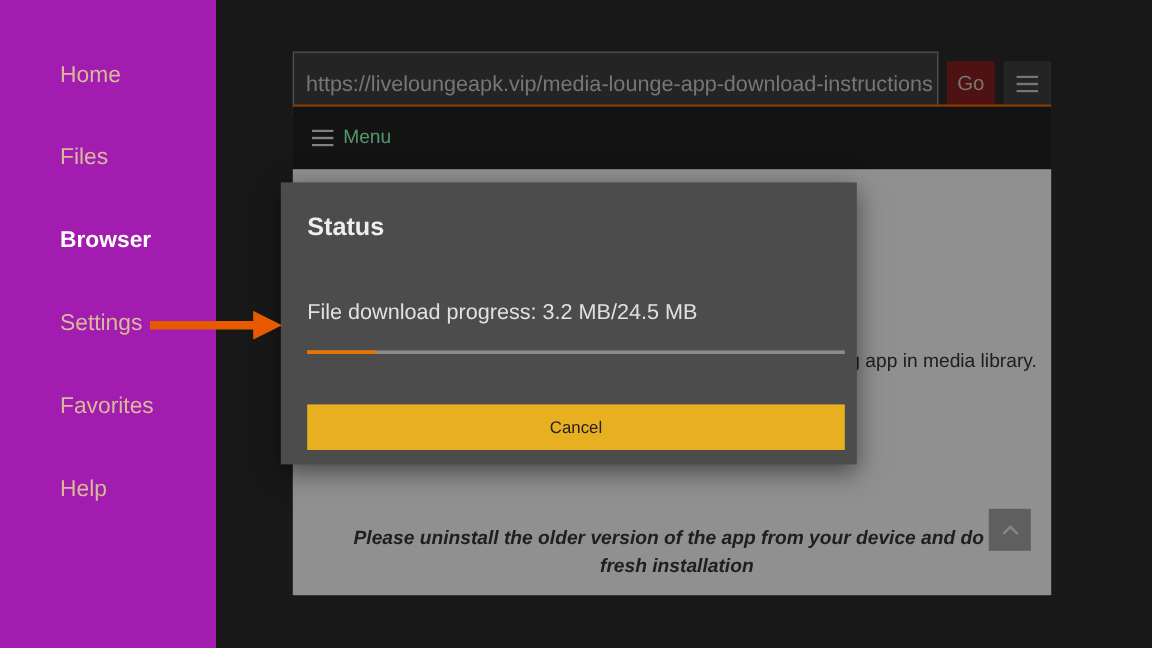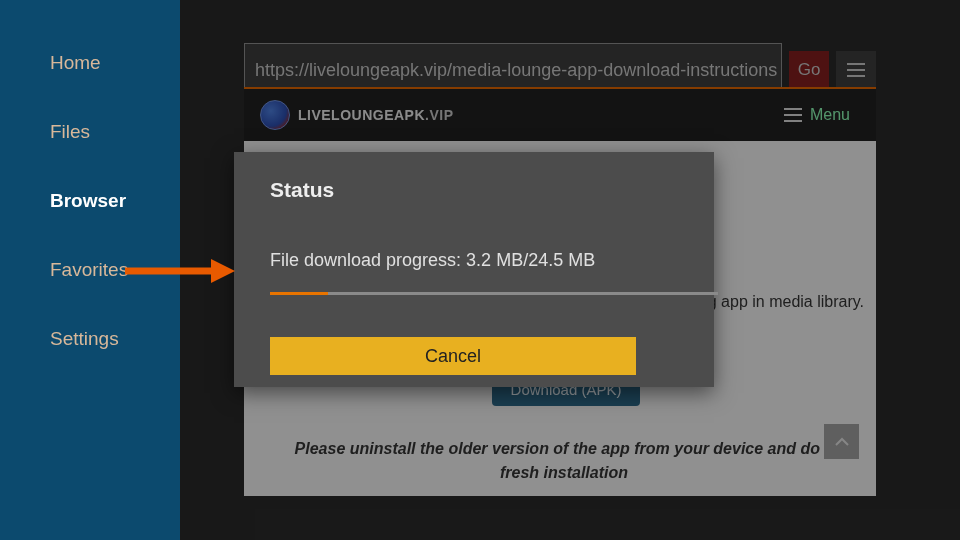--- a/index.html
+++ b/index.html
@@ -7,21 +7,21 @@
     width: 960px; height: 540px;
     background: #1a1a1a;
     font-family: Arial, sans-serif;
     overflow: hidden;
     position: relative;
   }
   .sidebar {
     position: absolute;
     left: 0; top: 0;
     width: 180px; height: 540px;
-    background: #0c4a6e;
+    background: #a21caf;
     padding: 52px 0 0 50px;
   }
   .sidebar-item {
     color: #d8b89a;
     font-size: 19px;
     margin-bottom: 47px;
     cursor: pointer;
   }
   .sidebar-item.active {
     color: #ffffff;
@@ -179,21 +179,21 @@
     top: 255px; left: 125px;
     z-index: 20;
   }
   .dialog {
     position: absolute;
     top: 152px; left: 234px;
     width: 480px; height: 235px;
     background: #4c4c4c;
     box-shadow: 0 6px 20px rgba(0,0,0,0.5);
     z-index: 10;
-    padding: 26px 22px 20px 36px;
+    padding: 26px 22px 20px 22px;
   }
   .dlg-title {
     color: #eeeeee;
     font-size: 21px;
     font-weight: bold;
     margin-bottom: 48px;
   }
   .dlg-msg {
     color: #e0e0e0;
     font-size: 18px;
@@ -205,80 +205,74 @@
     position: relative;
     margin-bottom: 42px;
   }
   .prog-fill {
     position: absolute;
     left: 0; top: 0;
     height: 3px;
     background: #e87400;
   }
   .cancel-btn {
-    width: 366px; height: 38px;
+    width: 448px; height: 38px;
     background: #e8b020;
     color: #222;
-    font-size: 18px;
+    font-size: 14px;
     display: flex;
     align-items: center;
     justify-content: center;
     cursor: pointer;
     margin-top: 18px;
   }
 </style>
 </head>
 <body>
 
 <div class="sidebar">
   <div class="sidebar-item">Home</div>
   <div class="sidebar-item">Files</div>
   <div class="sidebar-item active">Browser</div>
+  <div class="sidebar-item">Settings</div>
   <div class="sidebar-item">Favorites</div>
-  <div class="sidebar-item">Settings</div>
+  <div class="sidebar-item">Help</div>
 </div>
 
 <div class="content">
 
   <div class="addr-bar">
     <div class="url-input">https://liveloungeapk.vip/media-lounge-app-download-instructions</div>
     <div class="go-btn">Go</div>
     <div class="hb-btn">
       <svg viewBox="0 0 18 14">
         <rect y="0" width="18" height="2" fill="#bfbfbf"></rect>
         <rect y="6" width="18" height="2" fill="#bfbfbf"></rect>
         <rect y="12" width="18" height="2" fill="#bfbfbf"></rect>
       </svg>
     </div>
   </div>
 
   <div class="orange-line"></div>
 
   <div class="site-header">
-    <div class="logo-wrap">
-      <div class="logo-badge"></div>
-      <div class="logo-text">
-        <span>LIVELOUNGEAPK</span><span class="vip">.VIP</span>
-      </div>
-    </div>
     <div class="menu-btn">
       <svg viewBox="0 0 18 14">
         <rect y="0" width="18" height="2" fill="#d0d0d0"></rect>
         <rect y="6" width="18" height="2" fill="#d0d0d0"></rect>
         <rect y="12" width="18" height="2" fill="#d0d0d0"></rect>
       </svg>
       <span>Menu</span>
     </div>
   </div>
 
   <div class="page-body">
     <div class="body-text1">
       <span style="display:block;text-align:right;">reaming app in media library.</span>
     </div>
-    <div class="dl-btn">Download (APK)</div>
     <div class="reminder">Please uninstall the older version of the app from your device and do a fresh installation</div>
     <div class="scroll-top">
       <svg viewBox="0 0 14 10">
         <polyline points="1,8 7,2 13,8" fill="none" stroke="#d8d8d8" stroke-width="2"></polyline>
       </svg>
     </div>
   </div>
 </div>
 
 <div class="dim-overlay"></div>

